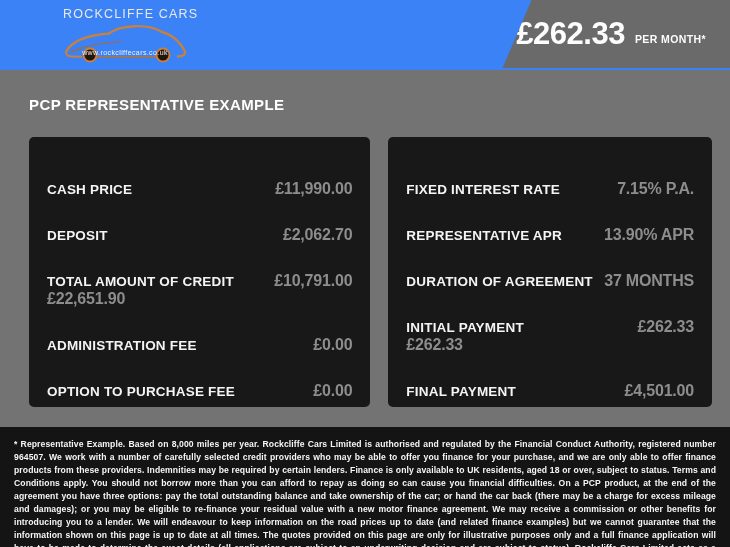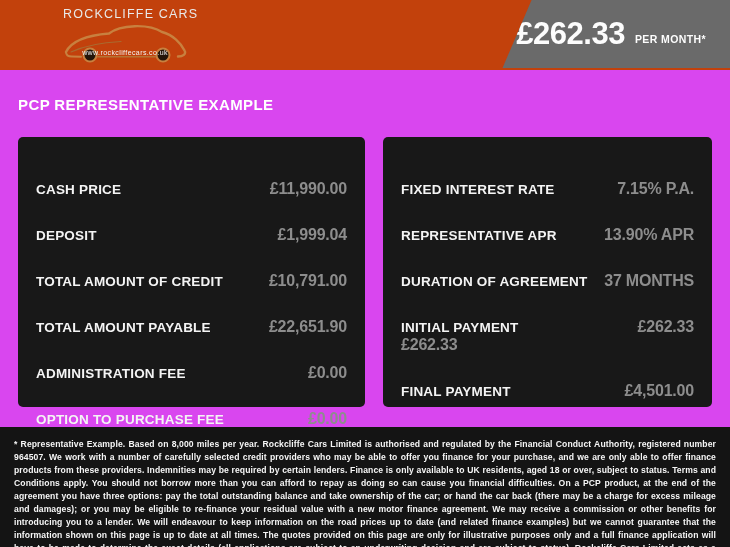--- a/index.html
+++ b/index.html
@@ -8,21 +8,21 @@
     font-family: "Liberation Sans", sans-serif;
     background: #1d1d1d;
     overflow: hidden;
   }
   .page { width: 730px; height: 547px; display: flex; flex-direction: column; }
 
   
   .header {
     position: relative;
     height: 70px;
-    background: #c2410c;
+    background: #3b82f6;
     flex: 0 0 auto;
   }
   .logo {
     position: absolute;
     left: 63px; top: 7px;
     width: 124px; height: 58px;
   }
   .brand-name {
     display: block;
     text-align: center;
@@ -64,22 +64,22 @@
     color: #fdfdfd;
     font-size: 10.5px;
     font-weight: 700;
     letter-spacing: 0.4px;
     padding-top: 10px;
   }
 
   
   .main {
     flex: 1 1 auto;
-    background: #d946ef;
-    padding: 26px 18px 0 18px;
+    background: #737373;
+    padding: 26px 18px 0 29px;
   }
   .page-title {
     color: #ffffff;
     font-size: 15px;
     font-weight: 700;
     letter-spacing: 0.4px;
   }
   .cols {
     display: flex;
     gap: 18px;
@@ -163,30 +163,29 @@
     <div class="page-title">PCP REPRESENTATIVE EXAMPLE</div>
     <div class="cols">
       <div class="card card-left" id="left-card">
   <div class="finance-row">
     <span class="finance-label">CASH PRICE</span>
     <span class="finance-value">£11,990.00</span>
   </div>
 
   <div class="finance-row">
     <span class="finance-label">DEPOSIT</span>
-    <span class="finance-value">£1,999.04</span>
+    <span class="finance-value">£2,062.70</span>
   </div>
 
   <div class="finance-row">
     <span class="finance-label">TOTAL AMOUNT OF CREDIT</span>
     <span class="finance-value">£10,791.00</span>
   </div>
 
   <div class="finance-row">
-    <span class="finance-label">TOTAL AMOUNT PAYABLE</span>
     <span class="finance-value">£22,651.90</span>
   </div>
 
   <div class="finance-row">
     <span class="finance-label">ADMINISTRATION FEE</span>
     <span class="finance-value">£0.00</span>
   </div>
 
   <div class="finance-row">
     <span class="finance-label">OPTION TO PURCHASE FEE</span>

